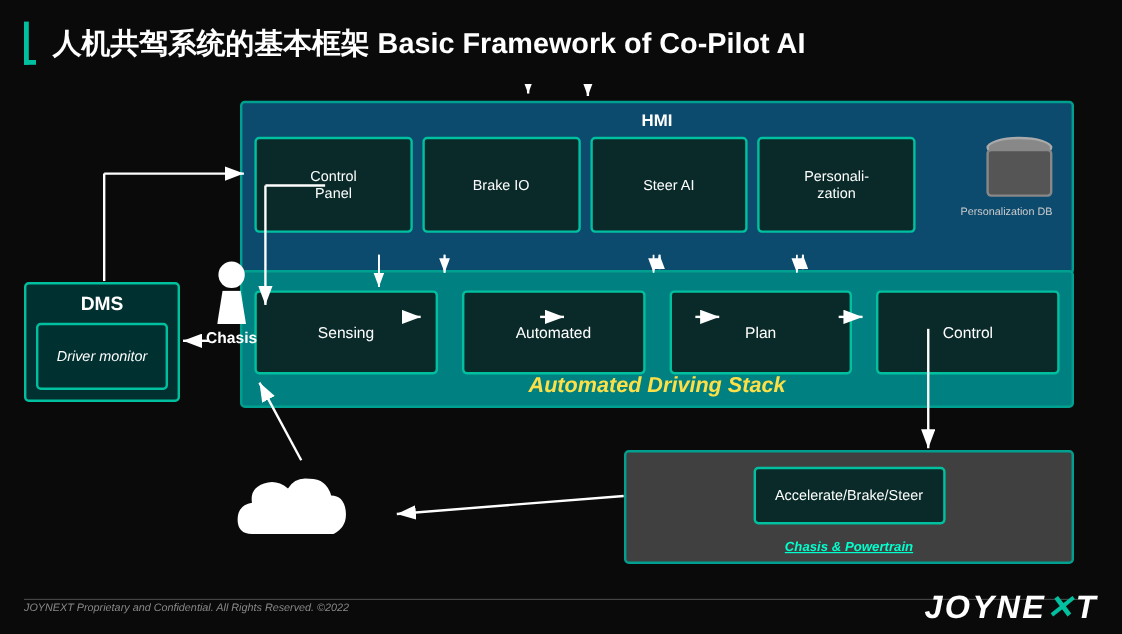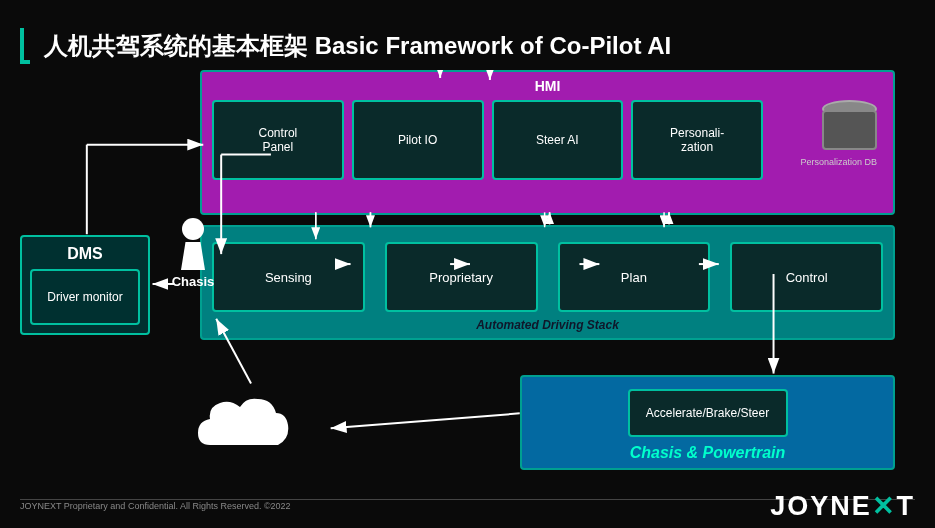--- a/index.html
+++ b/index.html
@@ -9,21 +9,21 @@
       background: #0a0a0a;
       font-family: Arial, sans-serif;
       color: white;
       overflow: hidden;
       position: relative;
     }
 
     
     .title-area {
       position: absolute;
-      top: 28px;
+      top: 18px;
       left: 20px;
       display: flex;
       align-items: center;
       gap: 10px;
       justify-content: flex-end;
     }
     .title-bracket {
       width: 10px;
       height: 36px;
       border-left: 4px solid #00c0a0;
@@ -41,25 +41,25 @@
       position: absolute;
       top: 70px;
       left: 20px;
       right: 20px;
       bottom: 40px;
     }
 
     
     .hmi-region {
       position: absolute;
-      top: 0;
+      top: 14px;
       left: 180px;
       right: 20px;
       height: 145px;
-      background: #a21caf;
+      background: #0c4a6e;
       border: 2px solid #00a090;
       border-radius: 4px;
     }
     .hmi-label {
       position: absolute;
       top: 6px;
       left: 50%;
       transform: translateX(-50%);
       font-size: 14px;
       color: white;
@@ -141,22 +141,22 @@
       height: 115px;
       background: #008080;
       border: 2px solid #00a090;
       border-radius: 4px;
     }
     .ads-label {
       position: absolute;
       bottom: 6px;
       left: 50%;
       transform: translateX(-50%);
-      font-size: 12px;
-      color: #0f172a;
+      font-size: 18px;
+      color: #fde047;
       font-style: italic;
       font-weight: bold;
       white-space: nowrap;
     }
 
     
     .ads-boxes {
       position: absolute;
       top: 15px;
       left: 10px;
@@ -178,34 +178,35 @@
       text-align: center;
     }
 
     
     .cpt-region {
       position: absolute;
       top: 305px;
       left: 500px;
       right: 20px;
       height: 95px;
-      background: #0369a1;
+      background: #404040;
       border: 2px solid #00a090;
       border-radius: 4px;
     }
     .cpt-label {
       position: absolute;
       bottom: 6px;
       left: 50%;
       transform: translateX(-50%);
-      font-size: 16px;
+      font-size: 11px;
       color: #00ffcc;
       font-style: italic;
       font-weight: bold;
       white-space: nowrap;
+      text-decoration: underline;
     }
     .cpt-box {
       position: absolute;
       top: 12px;
       left: 50%;
       transform: translateX(-50%);
       width: 160px;
       height: 48px;
       background: #0a2a2a;
       border: 2px solid #00c0a0;
@@ -246,20 +247,21 @@
       right: 8px;
       bottom: 8px;
       border: 2px solid #00c0a0;
       border-radius: 4px;
       display: flex;
       align-items: center;
       justify-content: center;
       font-size: 12px;
       color: white;
       text-align: center;
+      font-style: italic;
     }
 
     
     .driver-figure {
       position: absolute;
       top: 148px;
       left: 148px;
       width: 50px;
       text-align: center;
     }
@@ -310,20 +312,21 @@
 
     
     .footer {
       position: absolute;
       bottom: 6px;
       left: 20px;
       right: 20px;
       display: flex;
       justify-content: space-between;
       align-items: center;
+      font-style: italic;
     }
     .footer-left {
       font-size: 9px;
       color: #888;
     }
     .footer-logo {
       font-size: 27px;
       font-weight: bold;
       color: white;
       letter-spacing: 2px;
@@ -350,38 +353,38 @@
     <span>Basic Framework of Co-Pilot AI</span>
   </span>
 </div>
 
 <div class="diagram">
 
   <div class="hmi-region">
     <div class="hmi-label">HMI</div>
     <div class="hmi-boxes">
       <div class="hmi-box">Control<br>Panel</div>
-      <div class="hmi-box">Pilot IO</div>
+      <div class="hmi-box">Brake IO</div>
       <div class="hmi-box">Steer AI</div>
       <div class="hmi-box">Personali-<br>zation</div>
     </div>
 
     <div class="db-icon">
       <div class="db-cylinder">
         <div class="db-cylinder-top"></div>
         <div class="db-cylinder-body"></div>
       </div>
       <div class="db-label">Personalization DB</div>
     </div>
   </div>
 
   <div class="ads-region">
     <div class="ads-boxes">
       <div class="ads-box">Sensing</div>
-      <div class="ads-box">Proprietary</div>
+      <div class="ads-box">Automated</div>
       <div class="ads-box">Plan</div>
       <div class="ads-box">Control</div>
     </div>
     <div class="ads-label">Automated Driving Stack</div>
   </div>
 
   <div class="cpt-region">
     <div class="cpt-box">Accelerate/Brake/Steer</div>
     <div class="cpt-label">Chasis &amp; Powertrain</div>
   </div>

